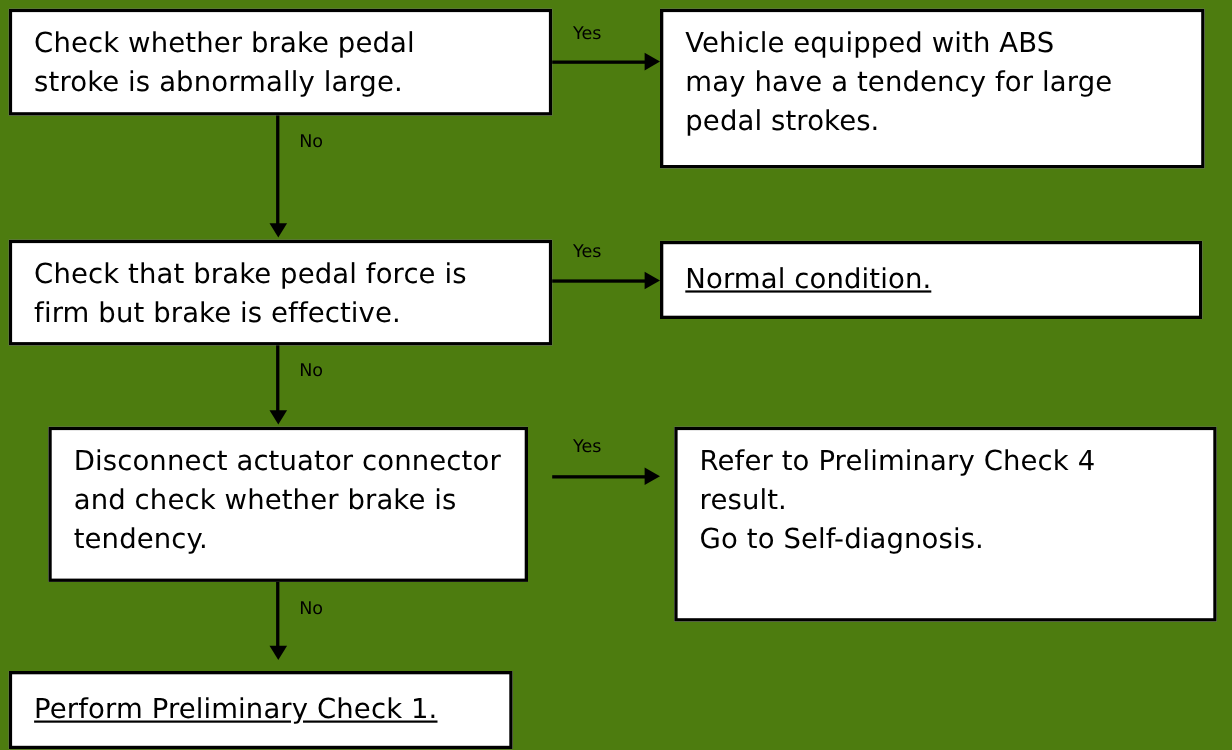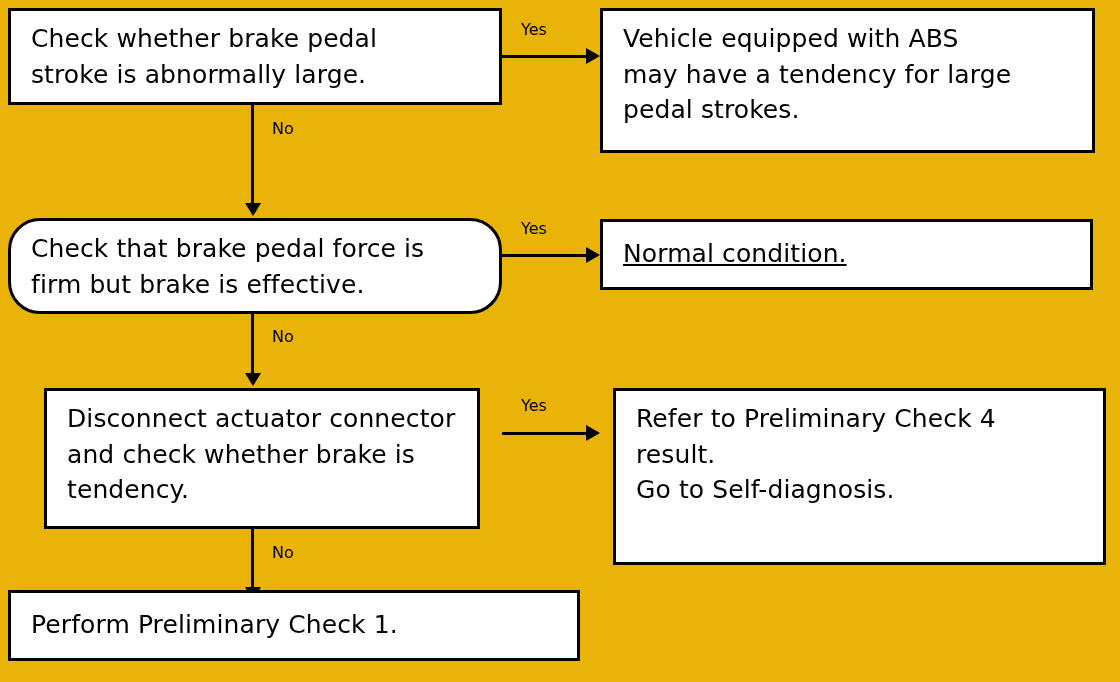--- a/index.html
+++ b/index.html
@@ -9,21 +9,21 @@
     background: #ffffff;
   }
   body {
     font-family: "DejaVu Sans", "Liberation Sans", sans-serif;
     color: #000000;
   }
   #flowchart {
     position: relative;
     width: 1120px;
     height: 682px;
-    background: #eab308;
+    background: #4d7c0f;
     overflow: hidden;
   }
   .node {
     position: absolute;
     box-sizing: border-box;
     border: 3px solid #000000;
     background: #ffffff;
     padding: 10px 18px 8px 20px;
     font-size: 25px;
     line-height: 1.42;
@@ -82,21 +82,21 @@
   <div class="node" style="left:600px; top:8px; width:495px; height:145px;">
     <span class="line">Vehicle equipped with ABS</span>
     <span class="line">may have a tendency for large</span>
     <span class="line">pedal strokes.</span>
   </div>
 
   <div class="conn conn-v" style="left:251px; top:105px; width:3px; height:100px;"></div>
   <div class="arrow-down" style="left:245px; top:203px;"></div>
   <div class="edge-label" style="left:272px; top:121px;">No</div>
 
-  <div class="node" style="left:8px; top:218px; width:494px; height:96px;border-radius:32px;">
+  <div class="node" style="left:8px; top:218px; width:494px; height:96px;">
     <span class="line">Check that brake pedal force is</span>
     <span class="line">firm but brake is effective.</span>
   </div>
 
   <div class="conn conn-h" style="left:502px; top:254px; width:88px;"></div>
   <div class="arrow-right" style="left:586px; top:247px;"></div>
   <div class="edge-label" style="left:521px; top:221px;">Yes</div>
 
   <div class="node" style="left:600px; top:219px; width:493px; height:71px; padding-top:14px;text-decoration:underline;">
     <span class="line">Normal condition.</span>
@@ -119,17 +119,17 @@
   <div class="node" style="left:600px; top:388px; width:493px; height:177px;margin-left:13px;">
     <span class="line">Refer to Preliminary Check 4</span>
     <span class="line">result.</span>
     <span class="line">Go to Self-diagnosis.</span>
   </div>
 
   <div class="conn conn-v" style="left:251px; top:529px; width:3px; height:60px;"></div>
   <div class="arrow-down" style="left:245px; top:587px;"></div>
   <div class="edge-label" style="left:272px; top:545px;">No</div>
 
-  <div class="node" style="left:8px; top:590px; width:572px; height:71px; padding-top:14px;">
+  <div class="node" style="left:8px; top:610px; width:458px; height:71px; padding-top:14px;text-decoration:underline;">
     <span class="line">Perform Preliminary Check 1.</span>
   </div>
 
 </div>
 
 </body></html>

